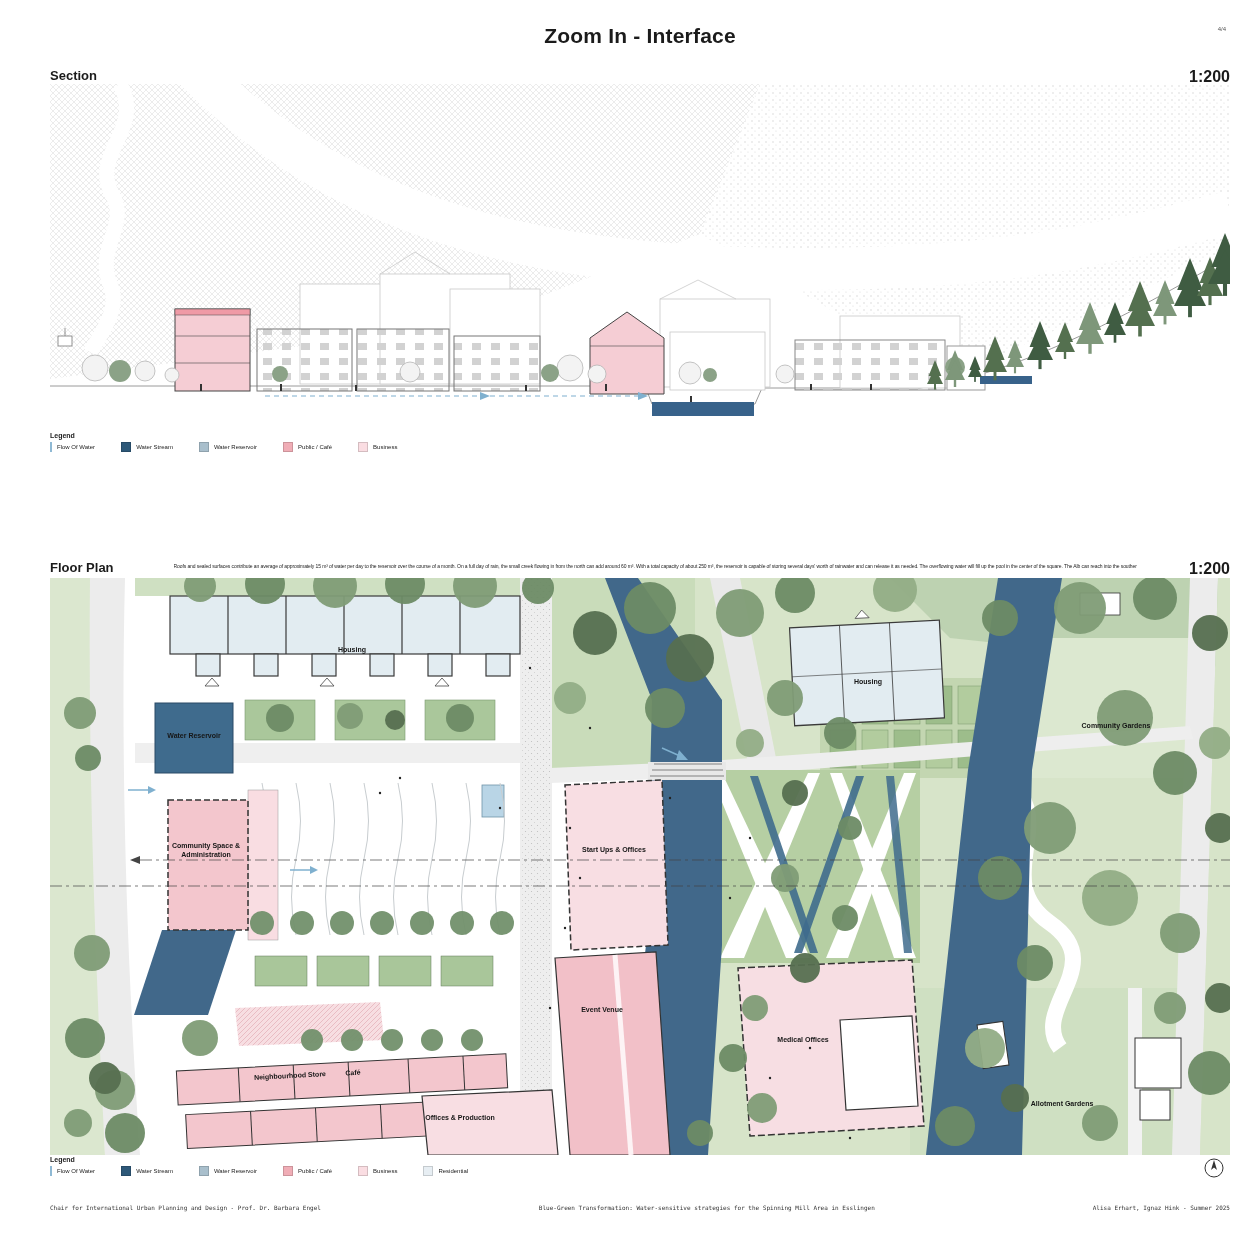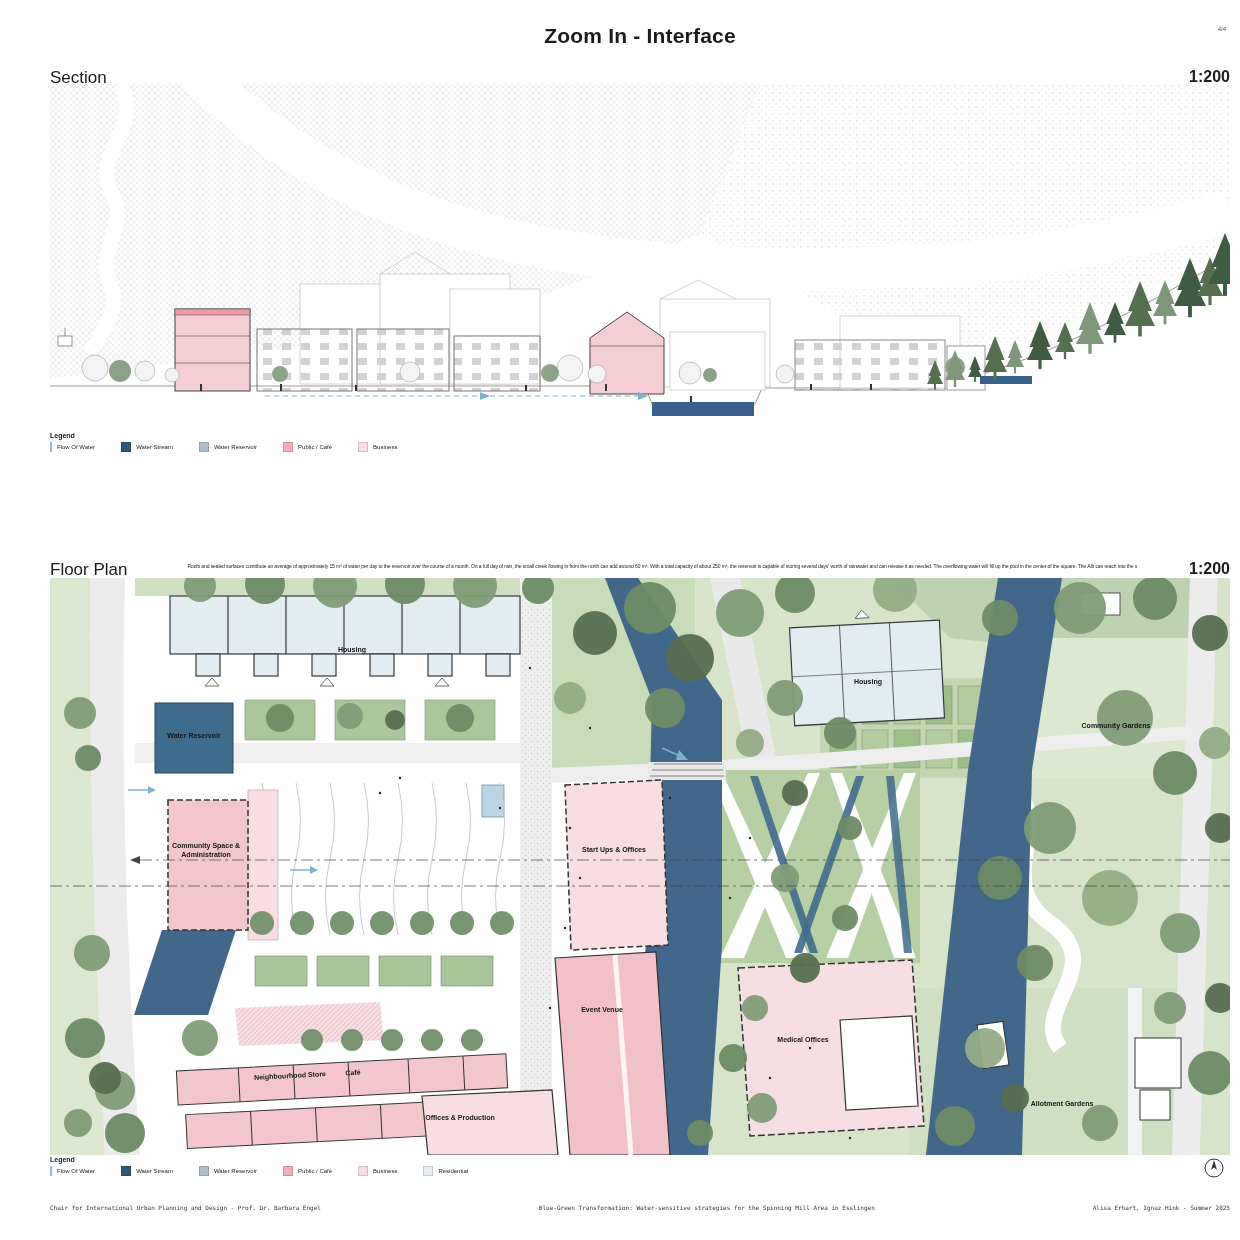--- a/index.html
+++ b/index.html
@@ -4,21 +4,21 @@
 <style>
   html,body{margin:0;padding:0;background:#fff;}
   .board{position:relative;width:1240px;height:1240px;background:#fff;overflow:hidden;
          font-family:"Liberation Sans",sans-serif;color:#1b1b1b;margin-left:20px;}
   .page-title{position:absolute;top:24px;left:0;right:0;text-align:center;
               font-size:21px;font-weight:800;letter-spacing:.2px;margin:0;}
   .page-num{position:absolute;top:26px;right:34px;font-size:6px;color:#555;}
   .panel-header{position:absolute;left:30px;right:30px;display:flex;align-items:flex-start;}
   .section-header{top:68px;justify-content:space-between;}
   .floor-header{top:560px;gap:26px;}
-  .ph-title{font-size:17px;font-weight:normal;white-space:nowrap;}
+  .ph-title{font-size:13px;font-weight:bold;white-space:nowrap;}
   .ph-scale{font-size:16px;font-weight:bold;white-space:nowrap;margin-left:auto;}
   .ph-desc{flex:1;margin:3px 26px 0 34px;font-size:5px;letter-spacing:-.1px;color:#222;
            white-space:nowrap;overflow:hidden;}
   .drawing{position:absolute;left:30px;display:block;}
   #section-svg{top:84px;}
   #plan-svg{top:578px;}
   .legend{position:absolute;left:30px;z-index:6;}
   .legend-top{top:432px;}
   .legend-bottom{top:1156px;}
   .legend-title{font-size:7px;font-weight:bold;margin-bottom:3px;}

